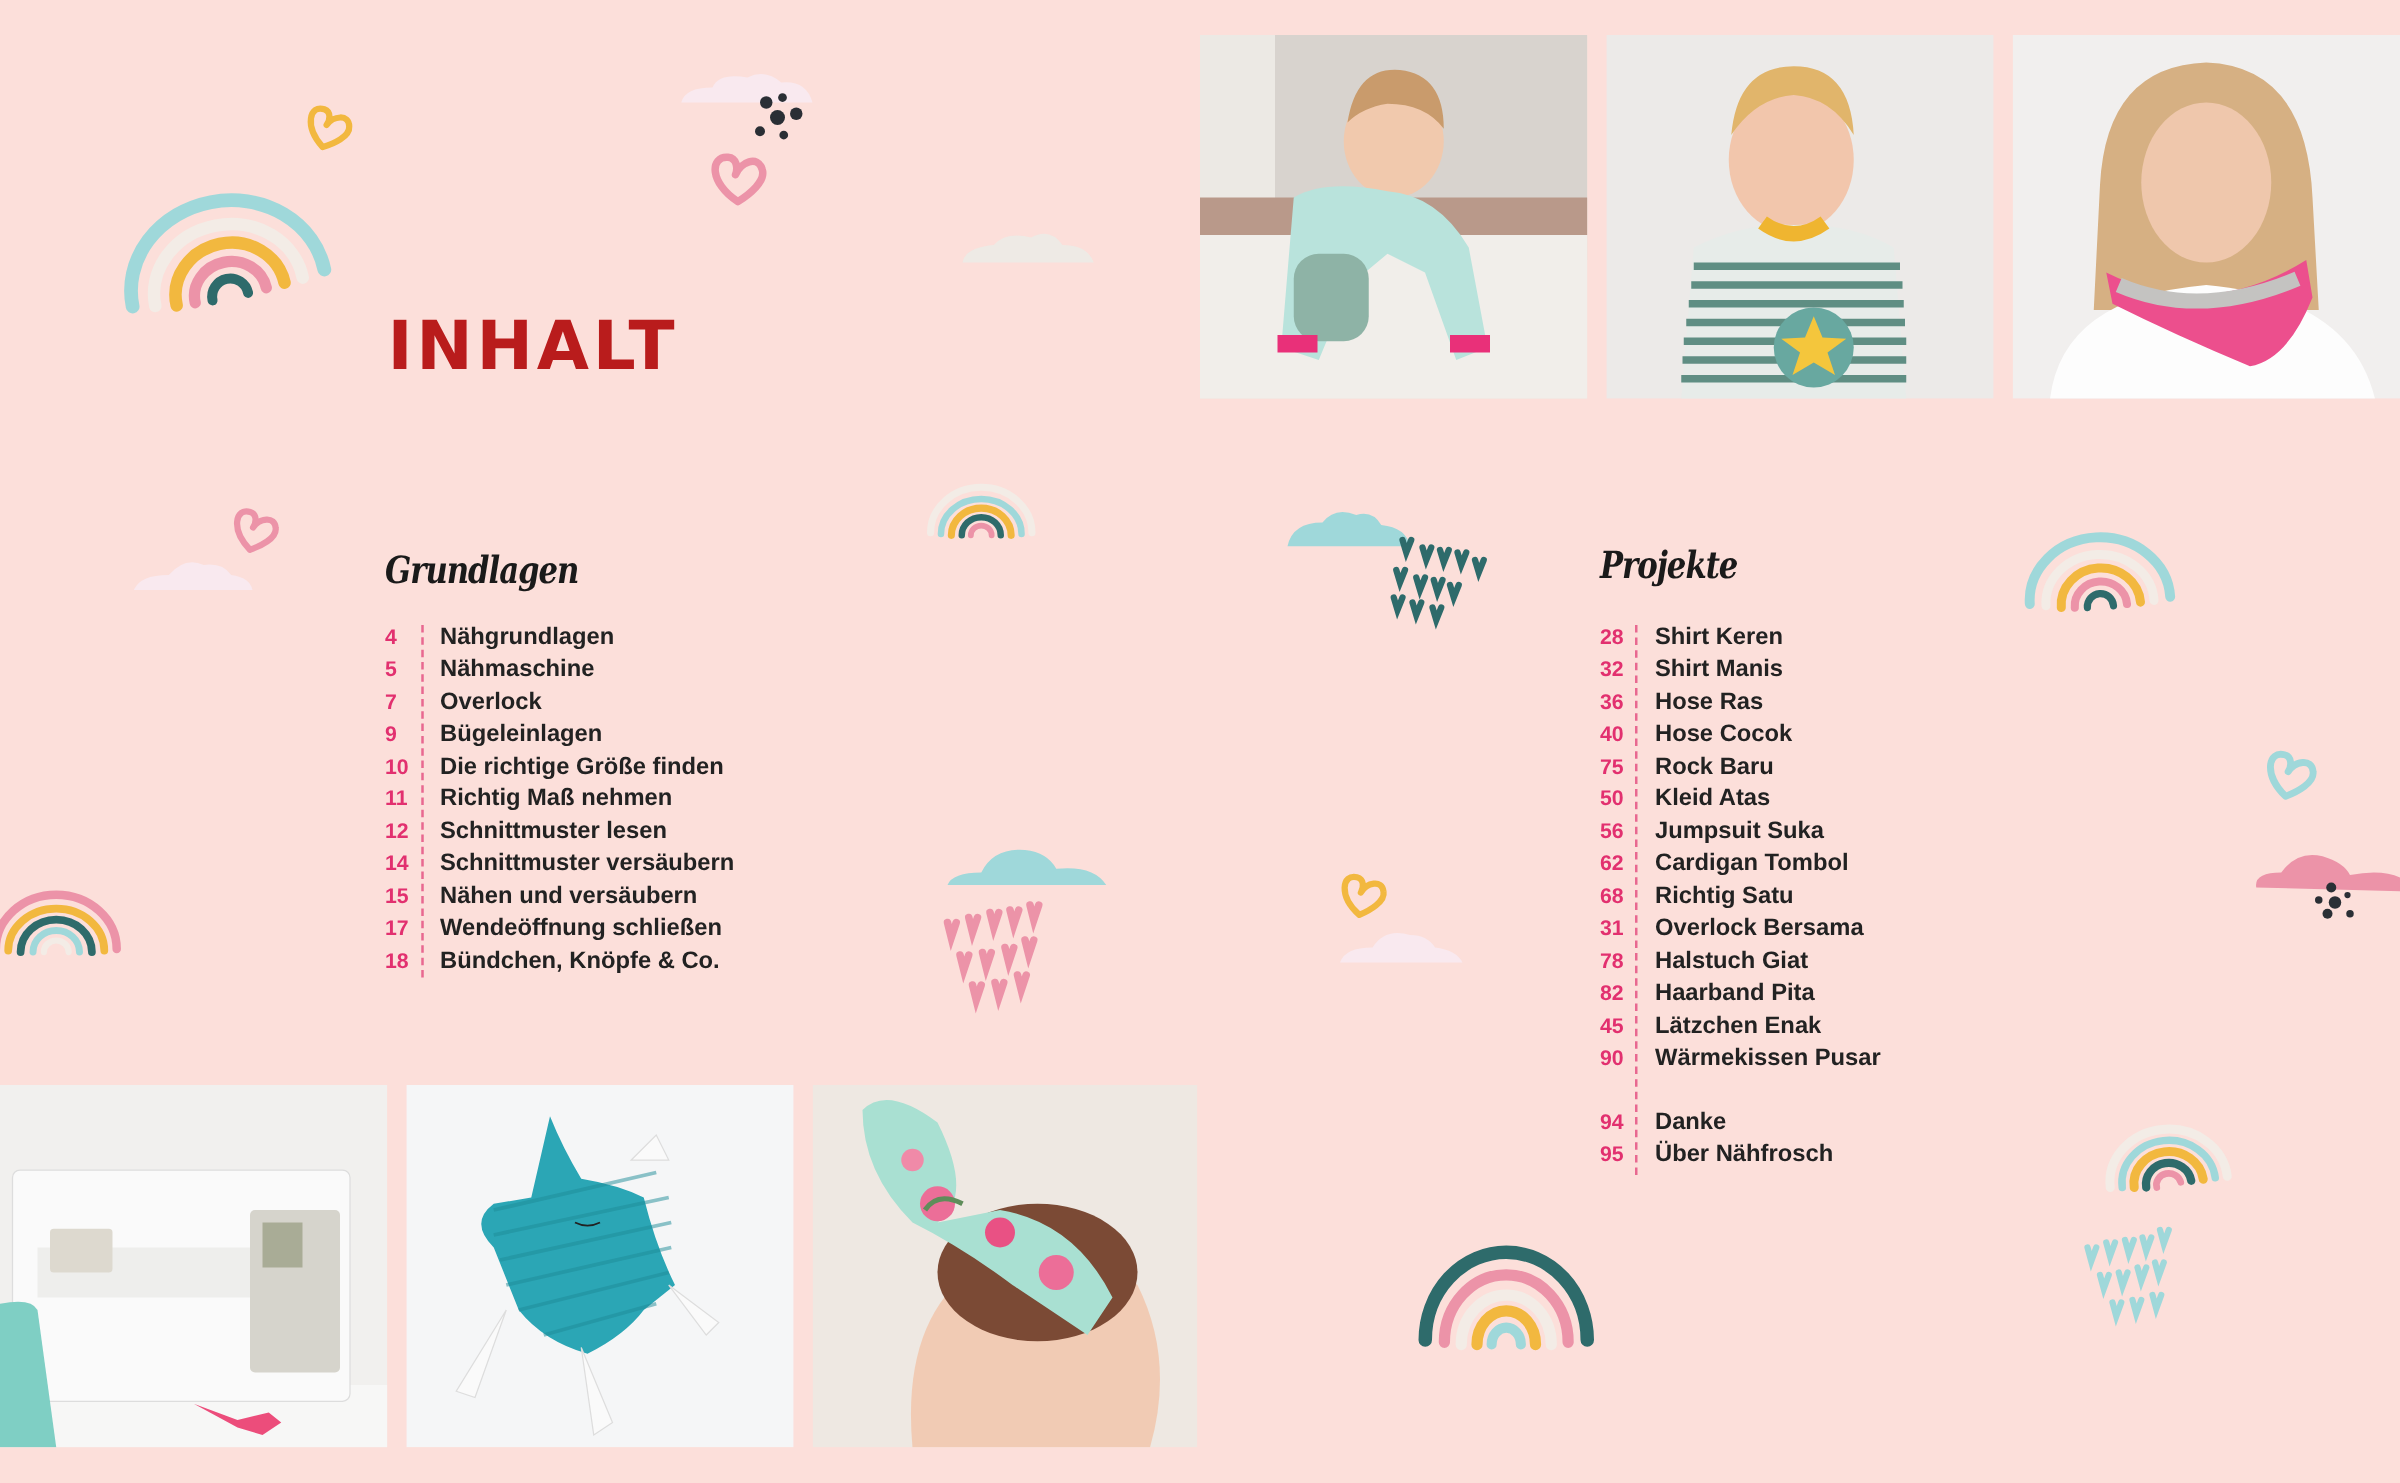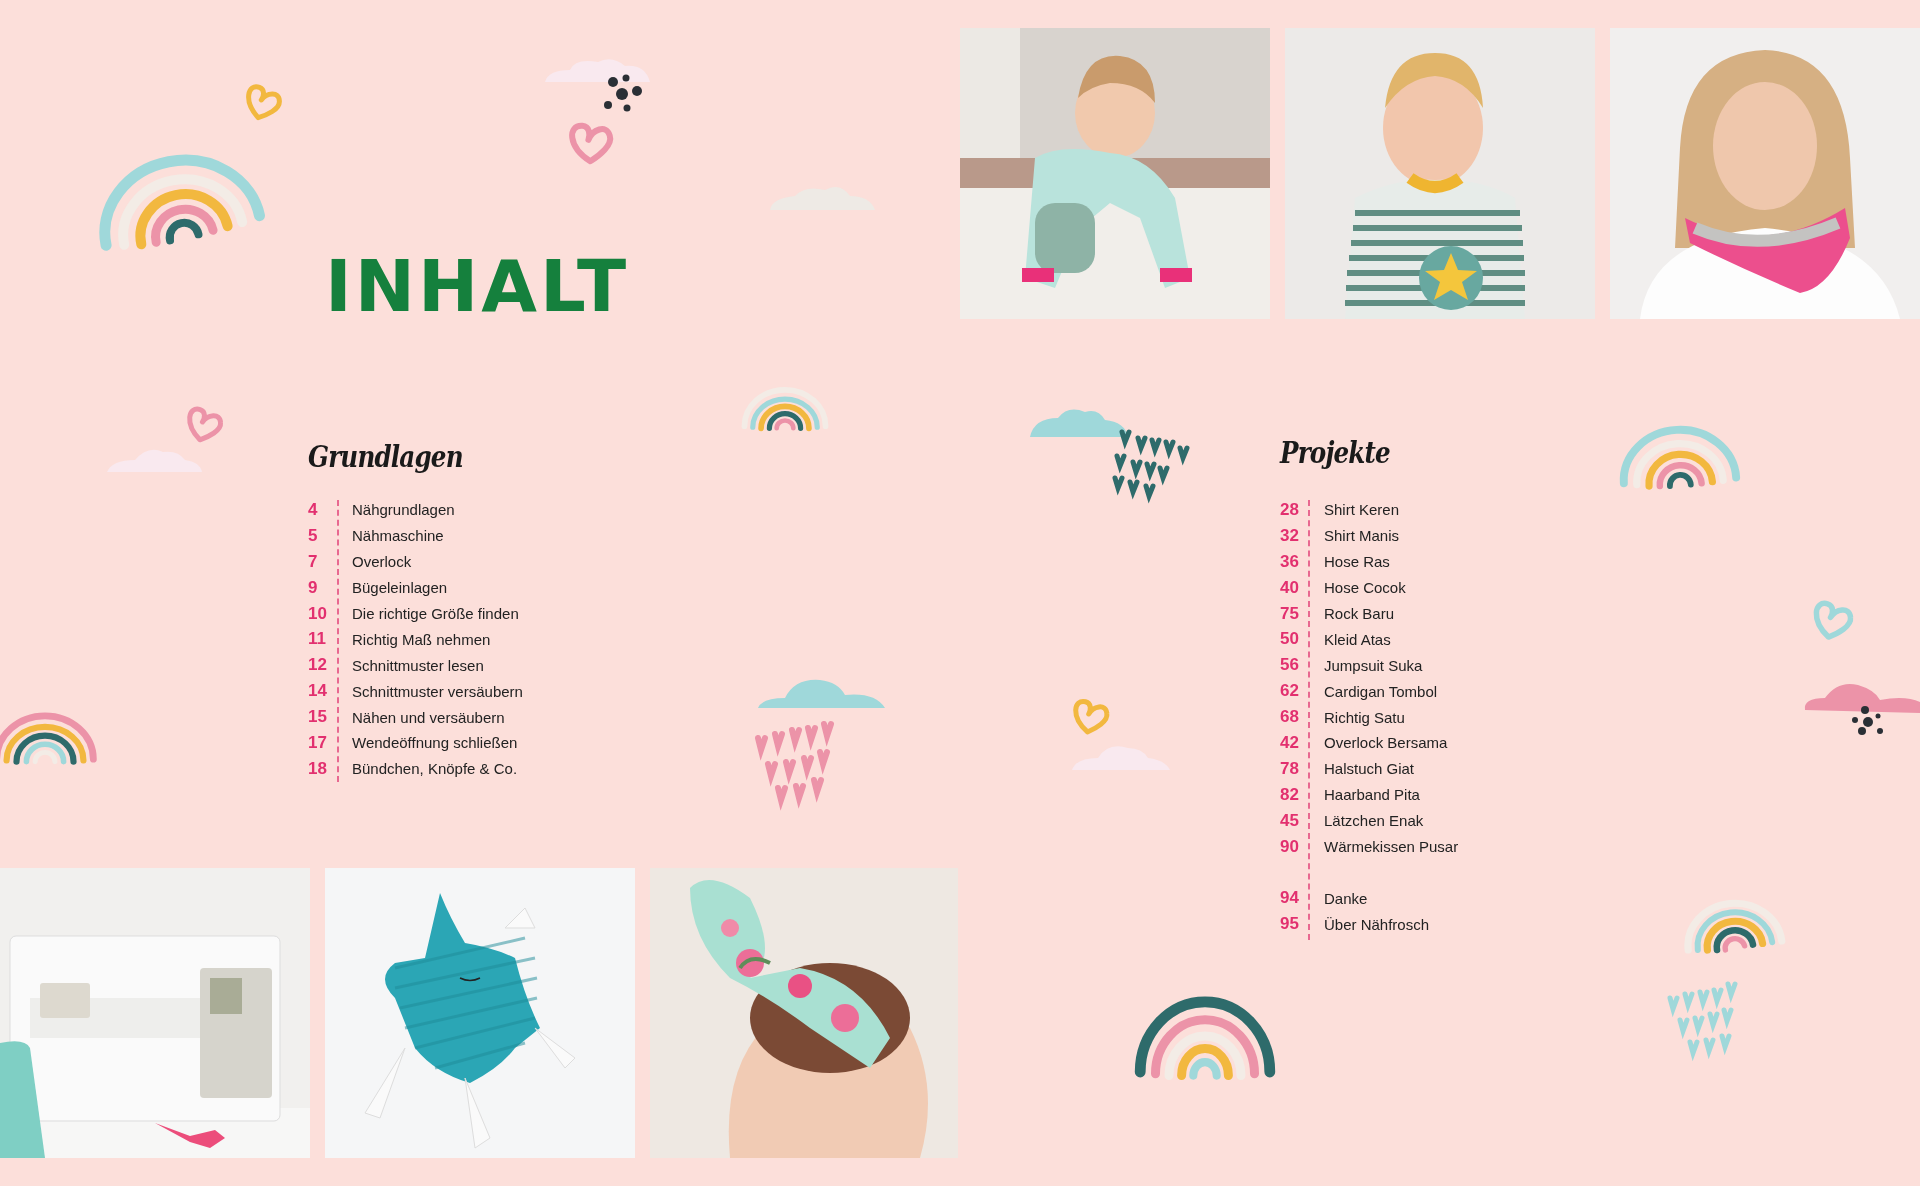--- a/index.html
+++ b/index.html
@@ -3,41 +3,41 @@
 <meta charset="utf-8">
 <style>
   html, body { margin: 0; padding: 0; }
   body {
     width: 1920px; height: 1186px; position: relative; overflow: hidden;
     background: #fcdfda;
     font-family: "Liberation Sans", sans-serif;
   }
   .abs { position: absolute; }
   .title {
-    position: absolute; left: 325px; top: 250px;
+    position: absolute; left: 310px; top: 250px;
     font-family: "DejaVu Sans", sans-serif; font-weight: bold;
-    font-size: 72px; letter-spacing: 3px; color: #15803d; line-height: 1;
+    font-size: 54px; letter-spacing: 3px; color: #b91c1c; line-height: 1;
   }
   .section-heading {
     position: absolute;
     font-family: "DejaVu Serif", serif; font-style: italic; font-weight: bold;
     font-size: 30px; color: #1a1a1a; letter-spacing: -1px; line-height: 1;
     transform: scaleX(0.82); transform-origin: left center;
   }
   .toc {
     position: absolute; list-style: none; margin: 0; padding: 0;
   }
   .toc li {
     position: relative; height: 25.9px; display: flex; align-items: center;
   }
   .toc .num {
     width: 34px; font-weight: bold; color: #e2306f; font-size: 17px;
   }
   .toc .txt {
-    padding-left: 10px; color: #222; font-size: 15px; white-space: nowrap;
+    padding-left: 10px; color: #222; font-size: 19px; white-space: nowrap; font-weight: bold;
   }
   .toc .gap { height: 25.9px; }
   .dash {
     position: absolute; width: 0; border-left: 2px dashed #e86890;
   }
   .photo { position: absolute; overflow: hidden; }
 </style>
 </head>
 <body>
 
@@ -286,21 +286,21 @@
     </li>
   <li>
       <span class="num">62</span>
       <span class="txt">Cardigan Tombol</span>
     </li>
   <li>
       <span class="num">68</span>
       <span class="txt">Richtig Satu</span>
     </li>
   <li>
-      <span class="num">42</span>
+      <span class="num">31</span>
       <span class="txt">Overlock Bersama</span>
     </li>
   <li>
       <span class="num">78</span>
       <span class="txt">Halstuch Giat</span>
     </li>
   <li>
       <span class="num">82</span>
       <span class="txt">Haarband Pita</span>
     </li>

